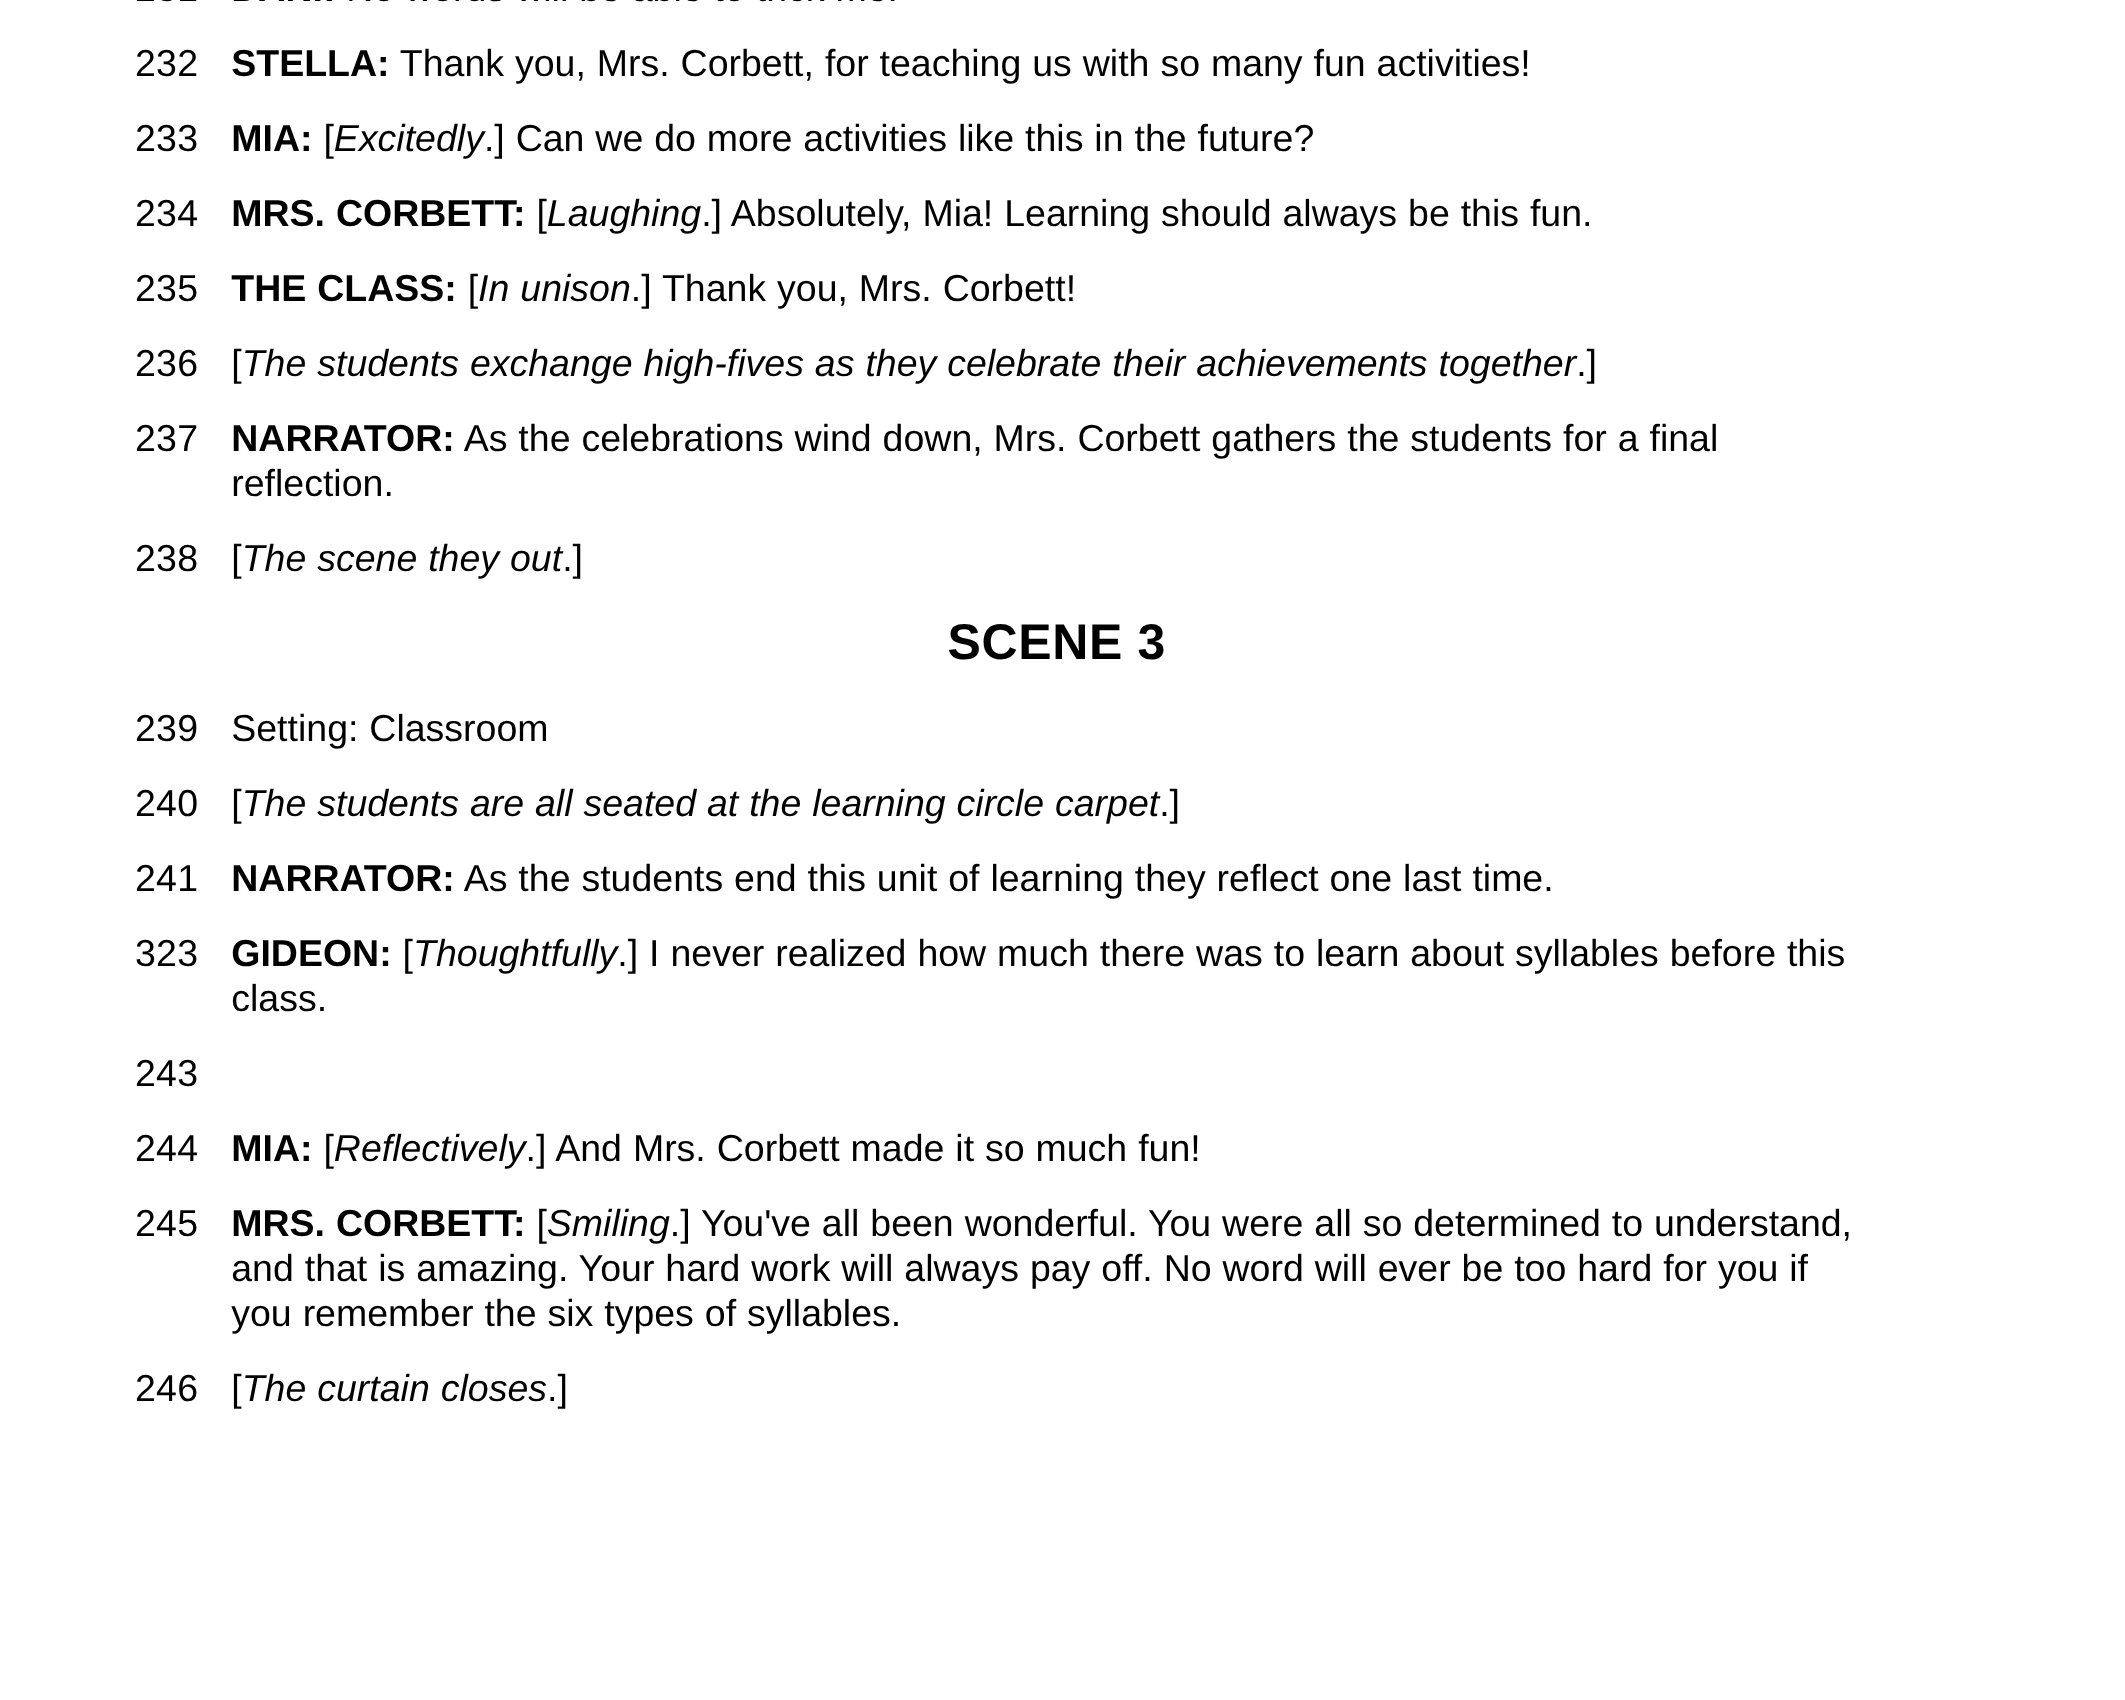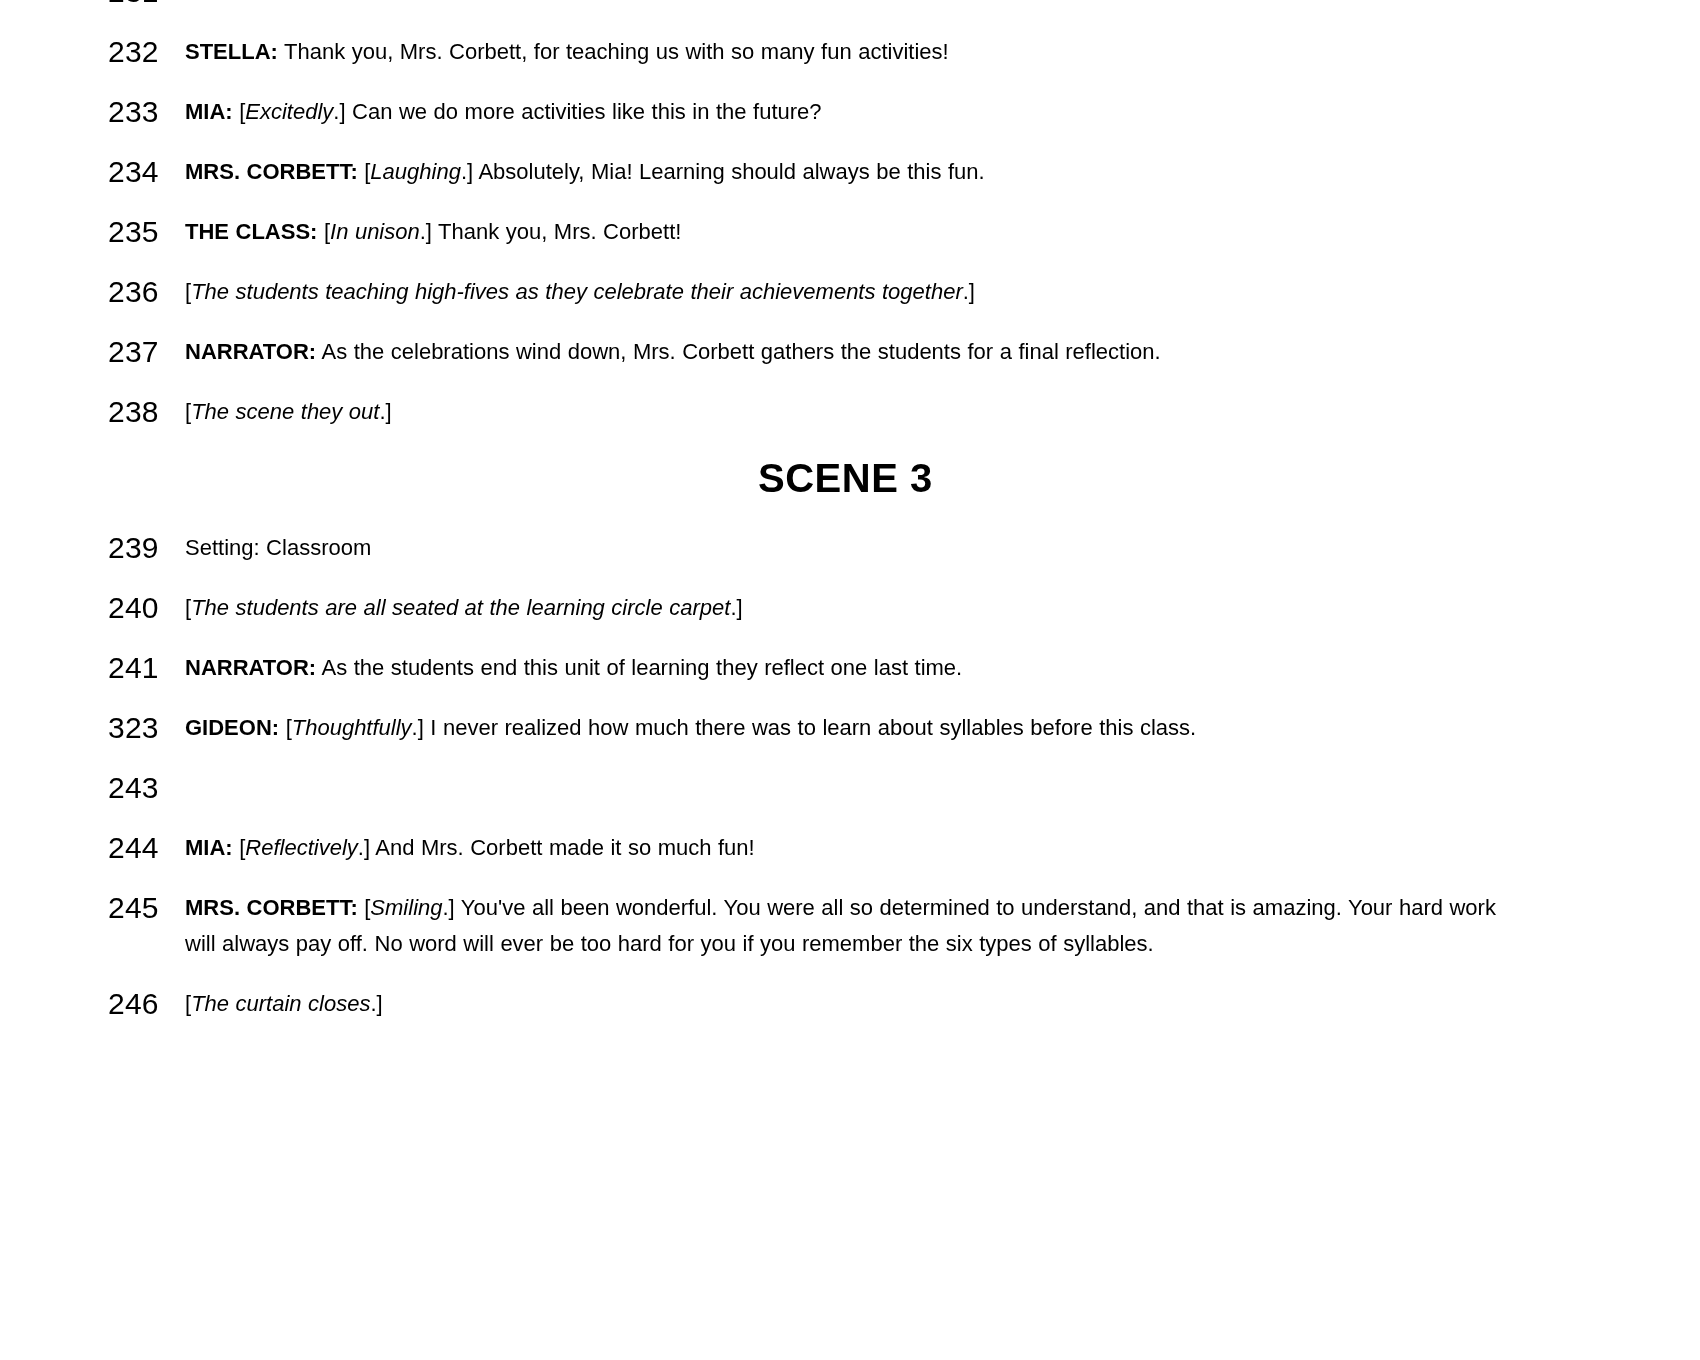--- a/index.html
+++ b/index.html
@@ -49,21 +49,21 @@
     line-height: 36px;
     letter-spacing: 0.2px;
     white-space: nowrap;
   }
 
   .line-text {
     flex: 1 1 auto;
     margin-left: 15px;
     margin-right: 0;
     max-width: 1315px;
-    font-size: 22px;
+    font-size: 30px;
     line-height: 36px;
     word-spacing: 0.4px;
   }
 
   .speaker {
     font-weight: bold;
   }
 
   .stage-dir {
     font-style: italic;
@@ -105,21 +105,21 @@
       <div class="line-text"><span class="speaker">MRS. CORBETT:</span> [<span class="stage-dir">Laughing</span>.]<span> Absolutely, Mia! Learning should always be this fun.</span></div>
     </div>
 
     <div class="script-line">
       <div class="line-number">235</div>
       <div class="line-text"><span class="speaker">THE CLASS:</span> [<span class="stage-dir">In unison</span>.]<span> Thank you, Mrs. Corbett!</span></div>
     </div>
 
     <div class="script-line">
       <div class="line-number">236</div>
-      <div class="line-text">[<span class="stage-dir">The students teaching high-fives as they celebrate their achievements together</span>.]</div>
+      <div class="line-text">[<span class="stage-dir">The students exchange high-fives as they celebrate their achievements together</span>.]</div>
     </div>
 
     <div class="script-line">
       <div class="line-number">237</div>
       <div class="line-text"><span class="speaker">NARRATOR:</span><span> As the celebrations wind down, Mrs. Corbett gathers the students for a final reflection.</span></div>
     </div>
 
     <div class="script-line">
       <div class="line-number">238</div>
       <div class="line-text">[<span class="stage-dir">The scene they out</span>.]</div>

